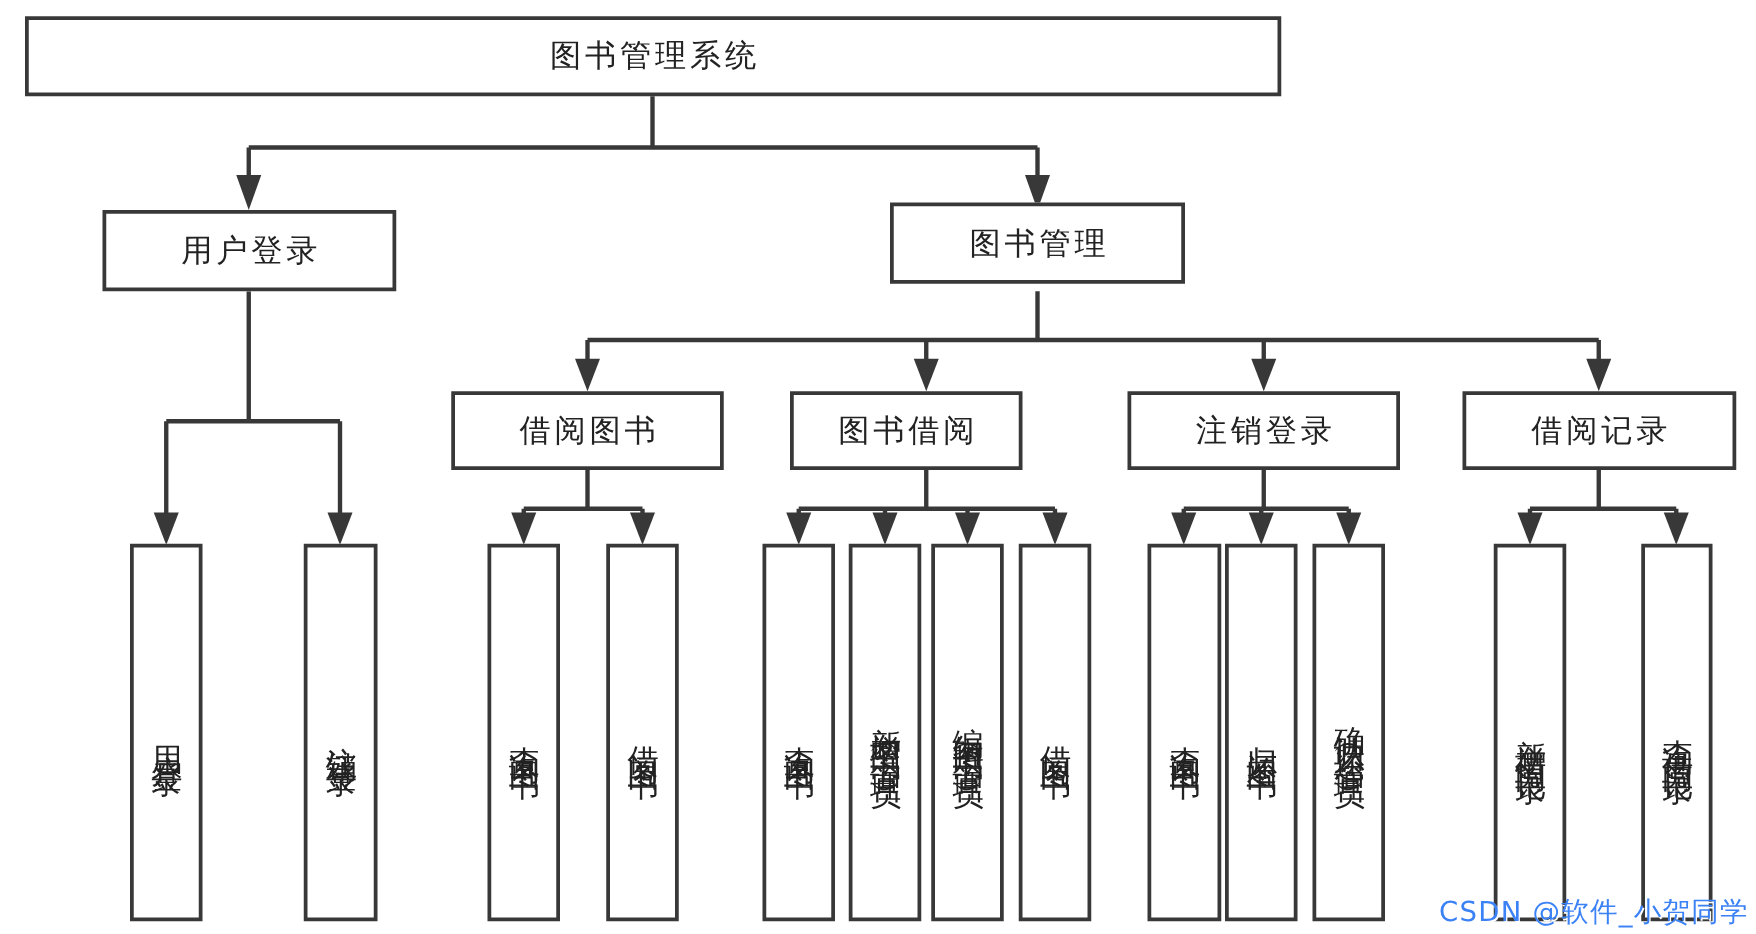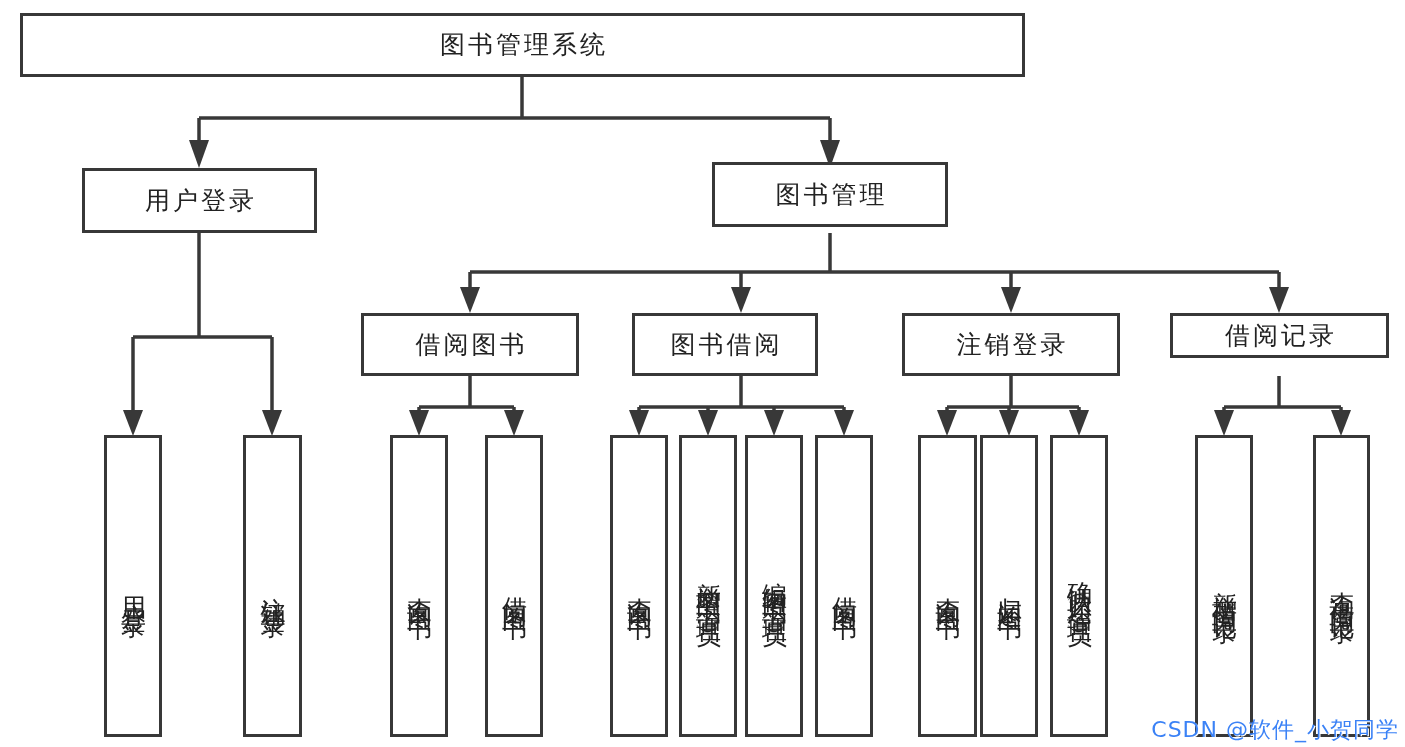--- a/index.html
+++ b/index.html
@@ -20,21 +20,21 @@
     writing-mode:vertical-rl; text-orientation:mixed;
     letter-spacing:6px; padding-top:6px; white-space:normal;
   }
   
   .n-root        { left:20px;   top:13px;  width:1005px; height:64px;  }
   .n-user-login  { left:82px;   top:168px; width:235px;  height:65px;  }
   .n-book-mgmt   { left:712px;  top:162px; width:236px;  height:65px;  }
   .n-new-rec     { left:361px;  top:313px; width:218px;  height:63px;  }
   .n-bk-borrow   { left:632px;  top:313px; width:186px;  height:63px;  }
   .n-cur-borrow  { left:902px;  top:313px; width:218px;  height:63px;  }
-  .n-rec-list    { left:1170px; top:313px; width:219px;  height:45px;  }
+  .n-rec-list    { left:1170px; top:313px; width:219px;  height:63px;  }
   .f-1  { left:104px;  top:435px; width:58px; height:302px; }
   .f-2  { left:243px;  top:435px; width:59px; height:302px; }
   .f-3  { left:390px;  top:435px; width:58px; height:302px; }
   .f-4  { left:485px;  top:435px; width:58px; height:302px; }
   .f-5  { left:610px;  top:435px; width:58px; height:302px; }
   .f-6  { left:679px;  top:435px; width:58px; height:302px; }
   .f-7  { left:745px;  top:435px; width:58px; height:302px; }
   .f-8  { left:815px;  top:435px; width:58px; height:302px; }
   .f-9  { left:918px;  top:435px; width:59px; height:302px; }
   .f-10 { left:980px;  top:435px; width:58px; height:302px; }

